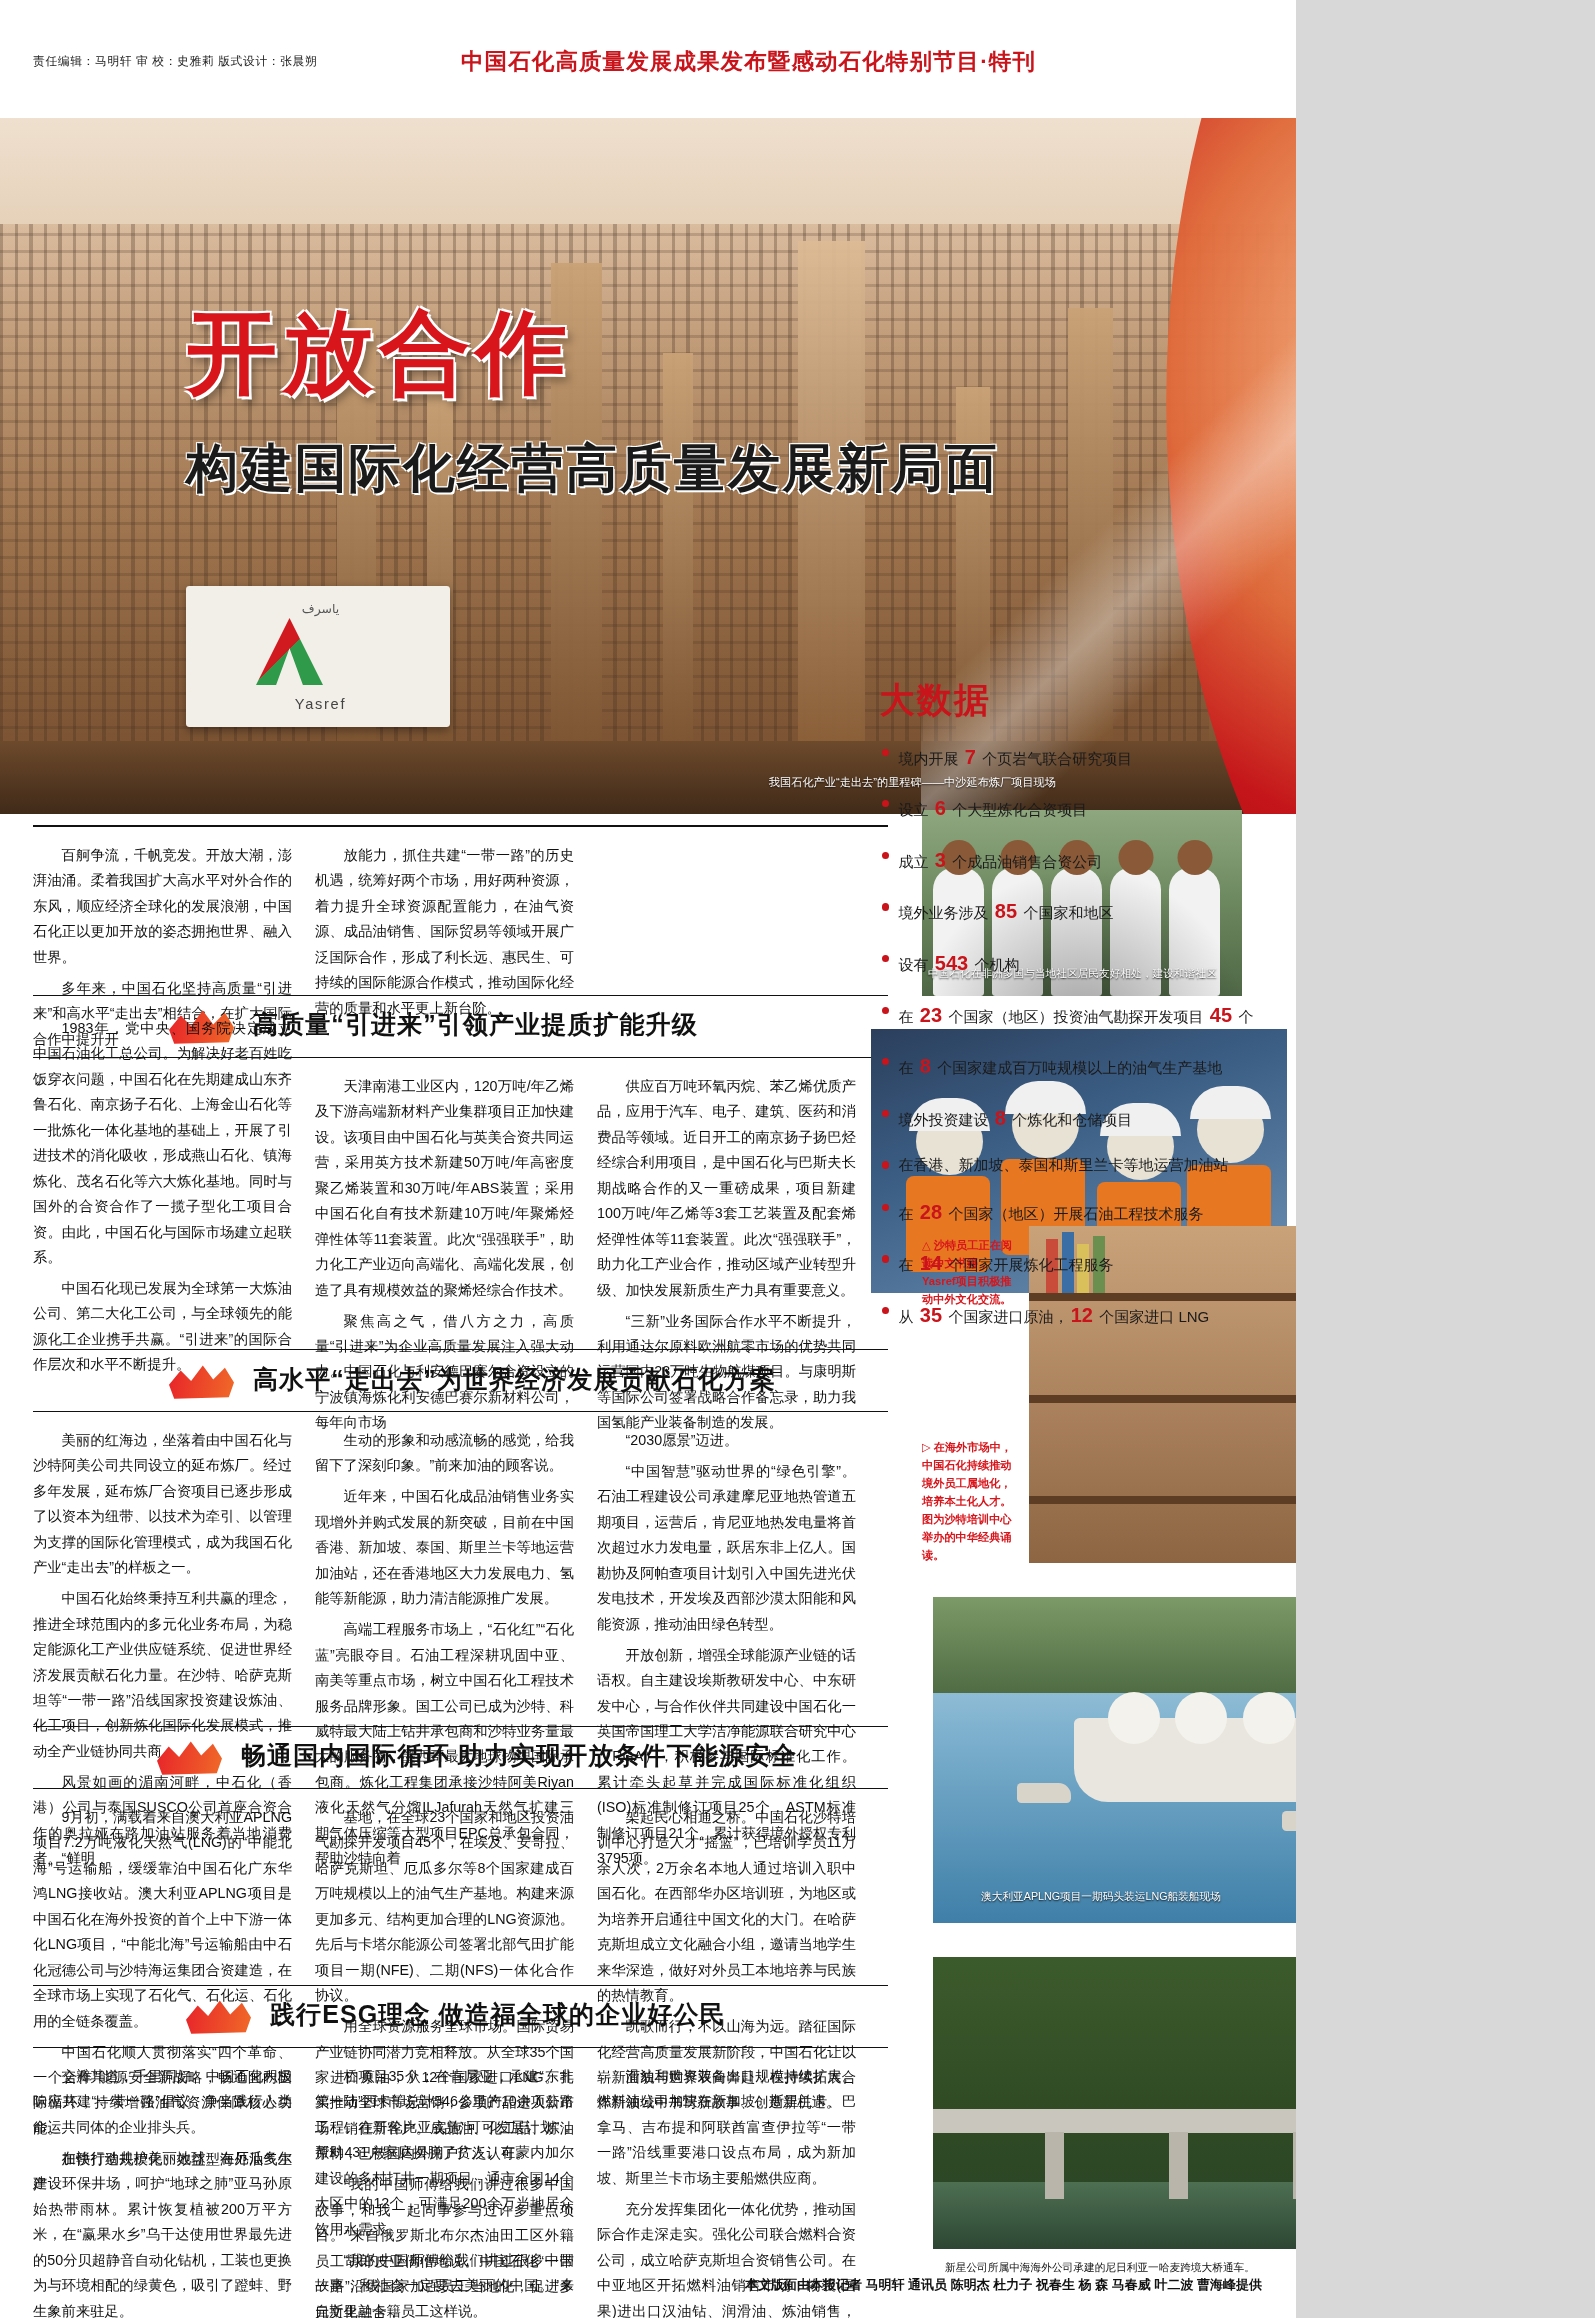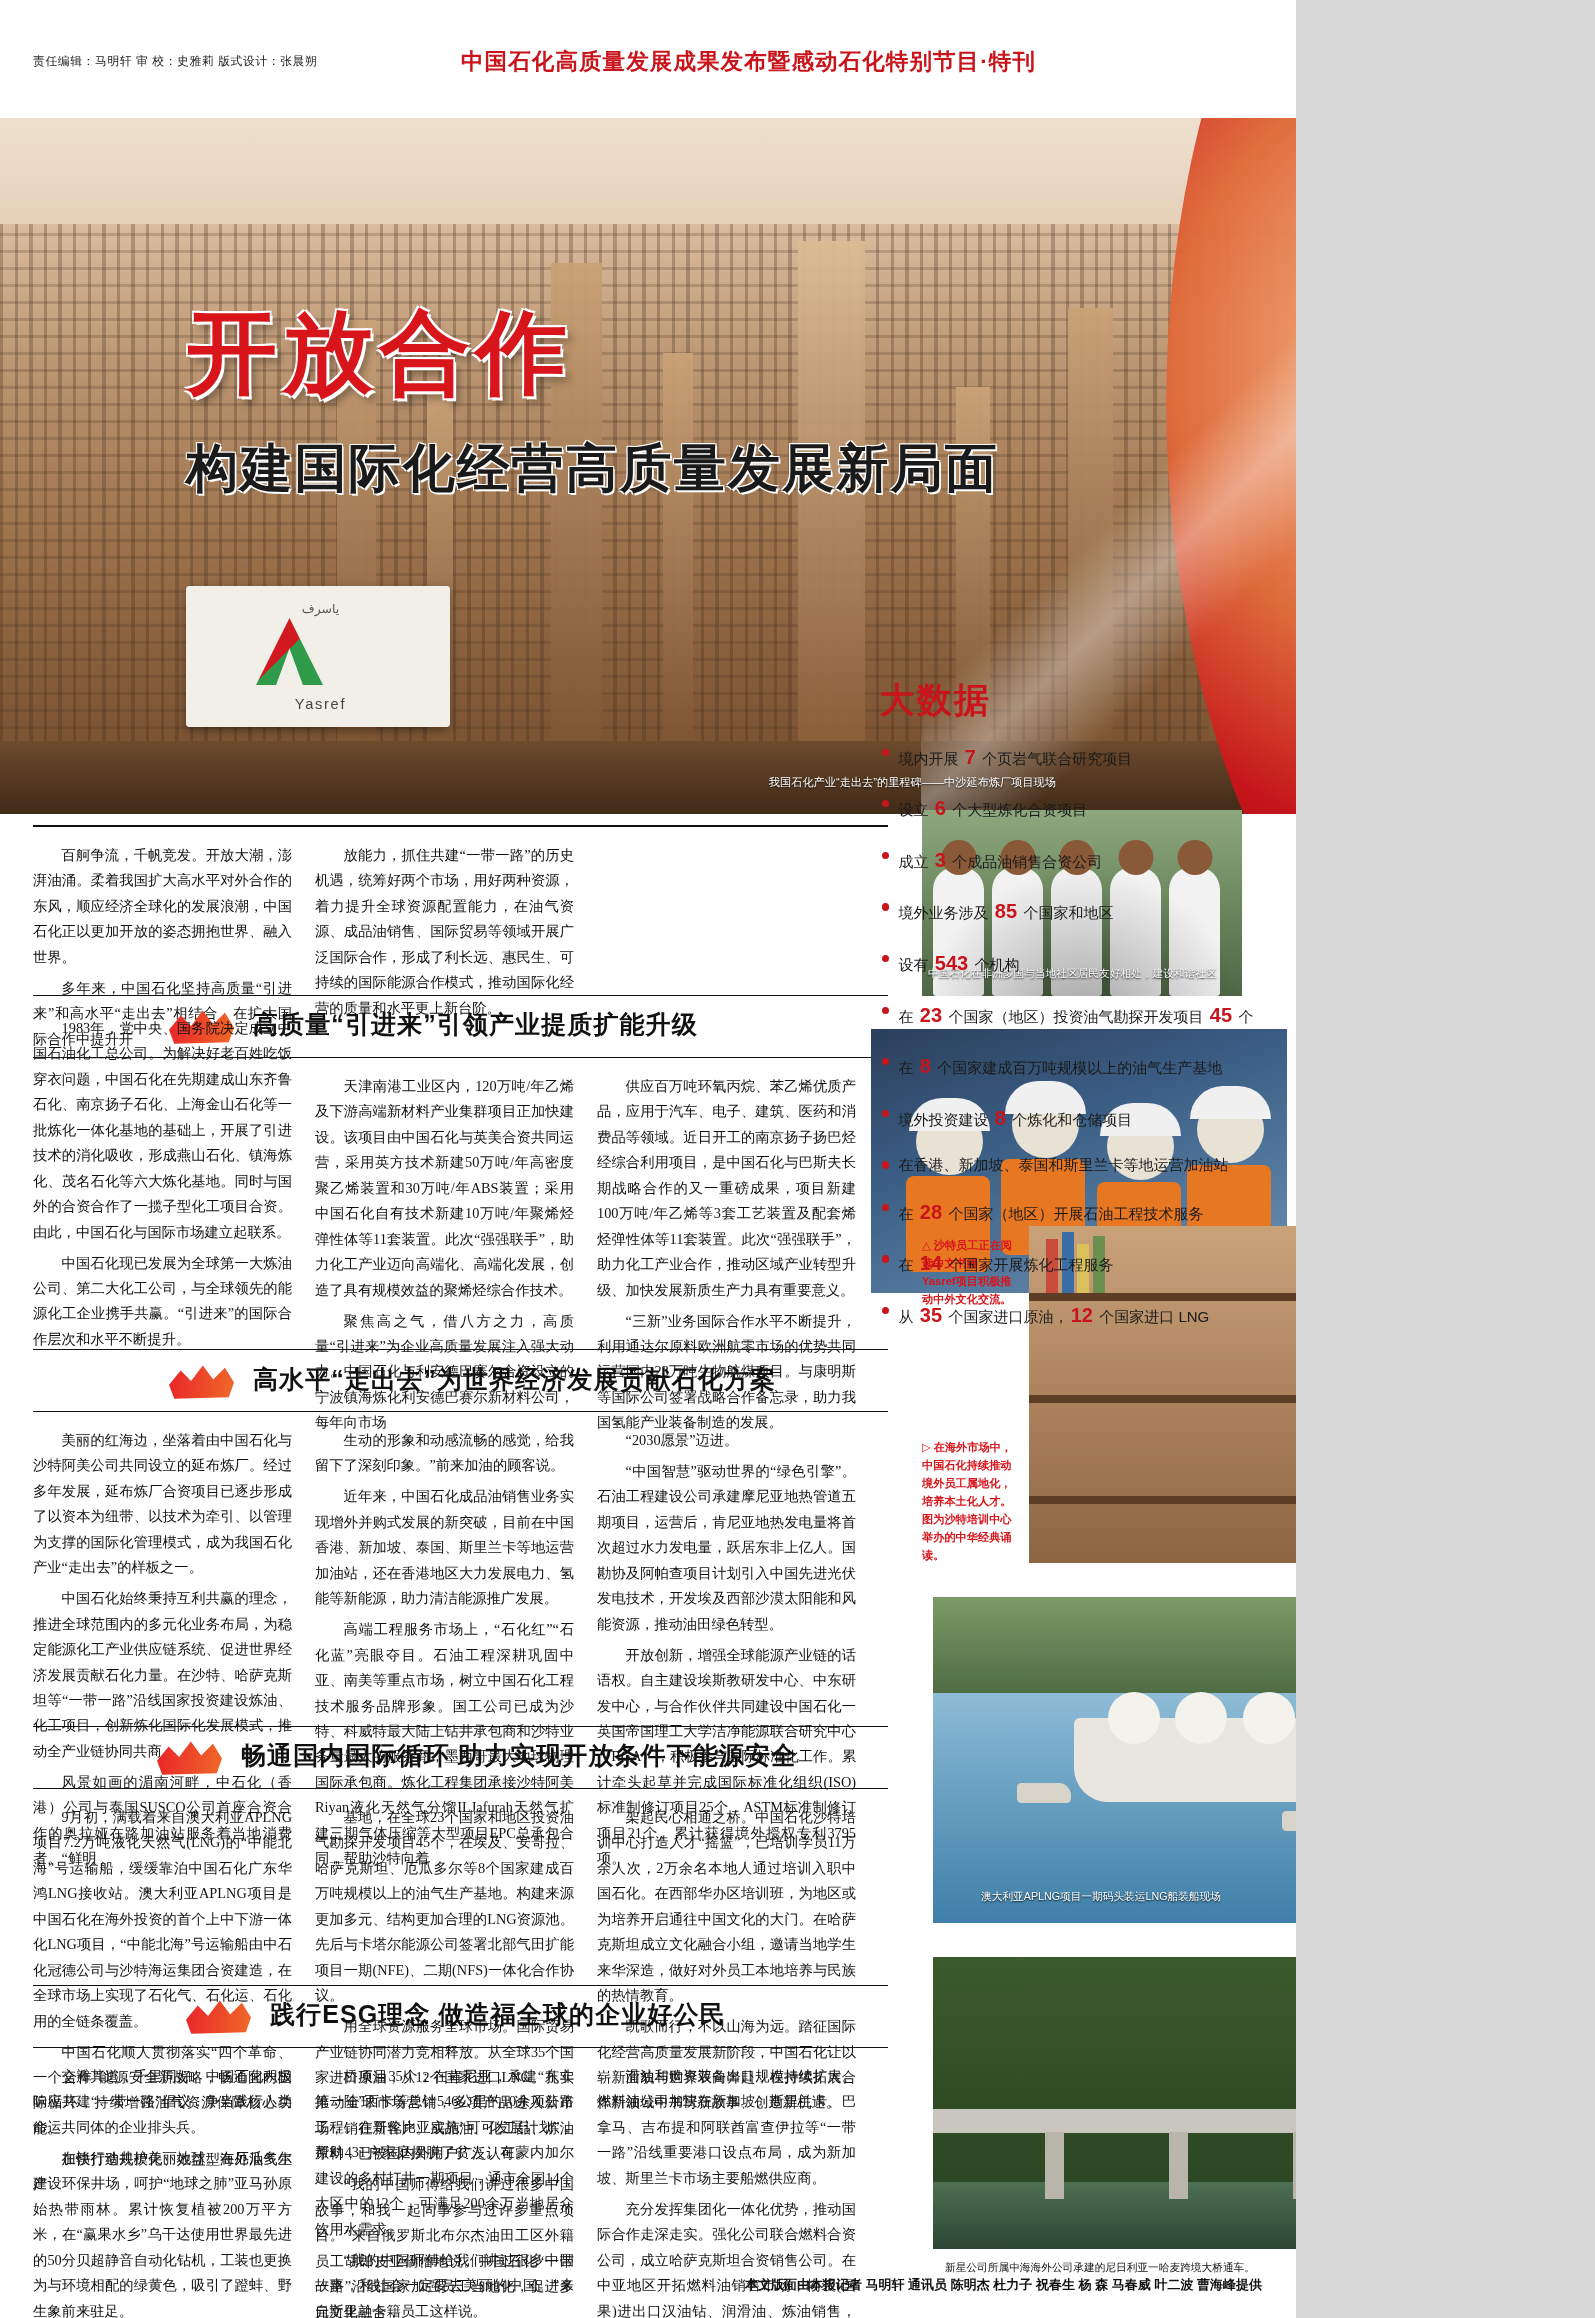--- a/index.html
+++ b/index.html
@@ -56,21 +56,21 @@
 
   
   .bigdata{position:absolute;right:22.5px;top:652px;width:394px;z-index:30;margin-top:25px;}
   .bigdata h2{margin:0 0 14.6px 0;font-size:35px;font-weight:bold;color:#c8141a;letter-spacing:2.2px;text-align:left;}
   .bd-item{position:relative;font-size:15px;line-height:1.85;color:#1a1a1a;margin-bottom:14.6px;padding-left:19px;}
   .bd-item::before{content:"";position:absolute;left:2.2px;top:10px;width:7.3px;height:7.3px;border-radius:50%;background:#c8141a;}
   .bd-item b{color:#c8141a;font-size:20px;padding:0 2.2px;}
 
   
   .col{position:absolute;font-size:14.3px;line-height:1.78;color:#111;text-align:justify;}
-  .col p{margin:0 0 5.6px 0;text-indent:2em;font-family:Liberation Serif, serif;}
+  .col p{margin:0 0 5.6px 0;text-indent:2em;}
   .sec-head{position:absolute;height:44px;text-align:center;}
   .sec-head .flame{position:absolute;left:0;top:2.2px;width:65px;height:37px;
      background:linear-gradient(100deg,#e8232a,#f06a28);
      clip-path:polygon(0 58%,18% 20%,34% 48%,52% 6%,68% 44%,86% 12%,100% 52%,92% 92%,8% 96%);}
   .sec-head .txt{position:absolute;left:84px;top:2.2px;font-size:25px;font-weight:bold;color:#111;letter-spacing:1.1px;white-space:nowrap;}
   .hr-thick{position:absolute;background:#111;height:1.7px;}
   .hr-thin{position:absolute;background:#111;height:0.6px;}
 
   
   .photo{position:absolute;overflow:hidden;}

